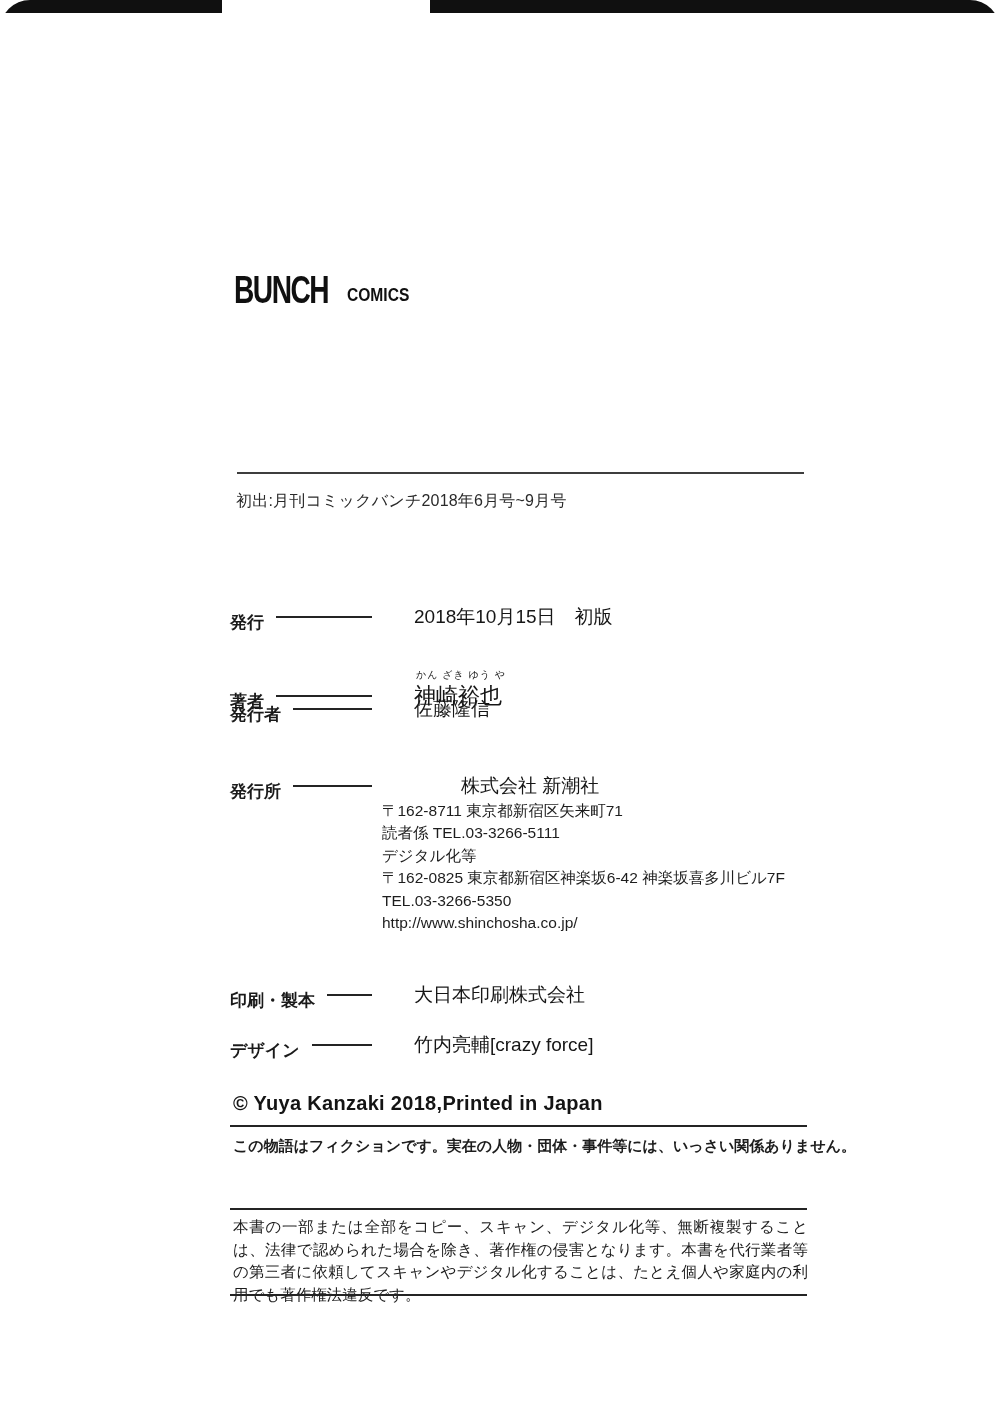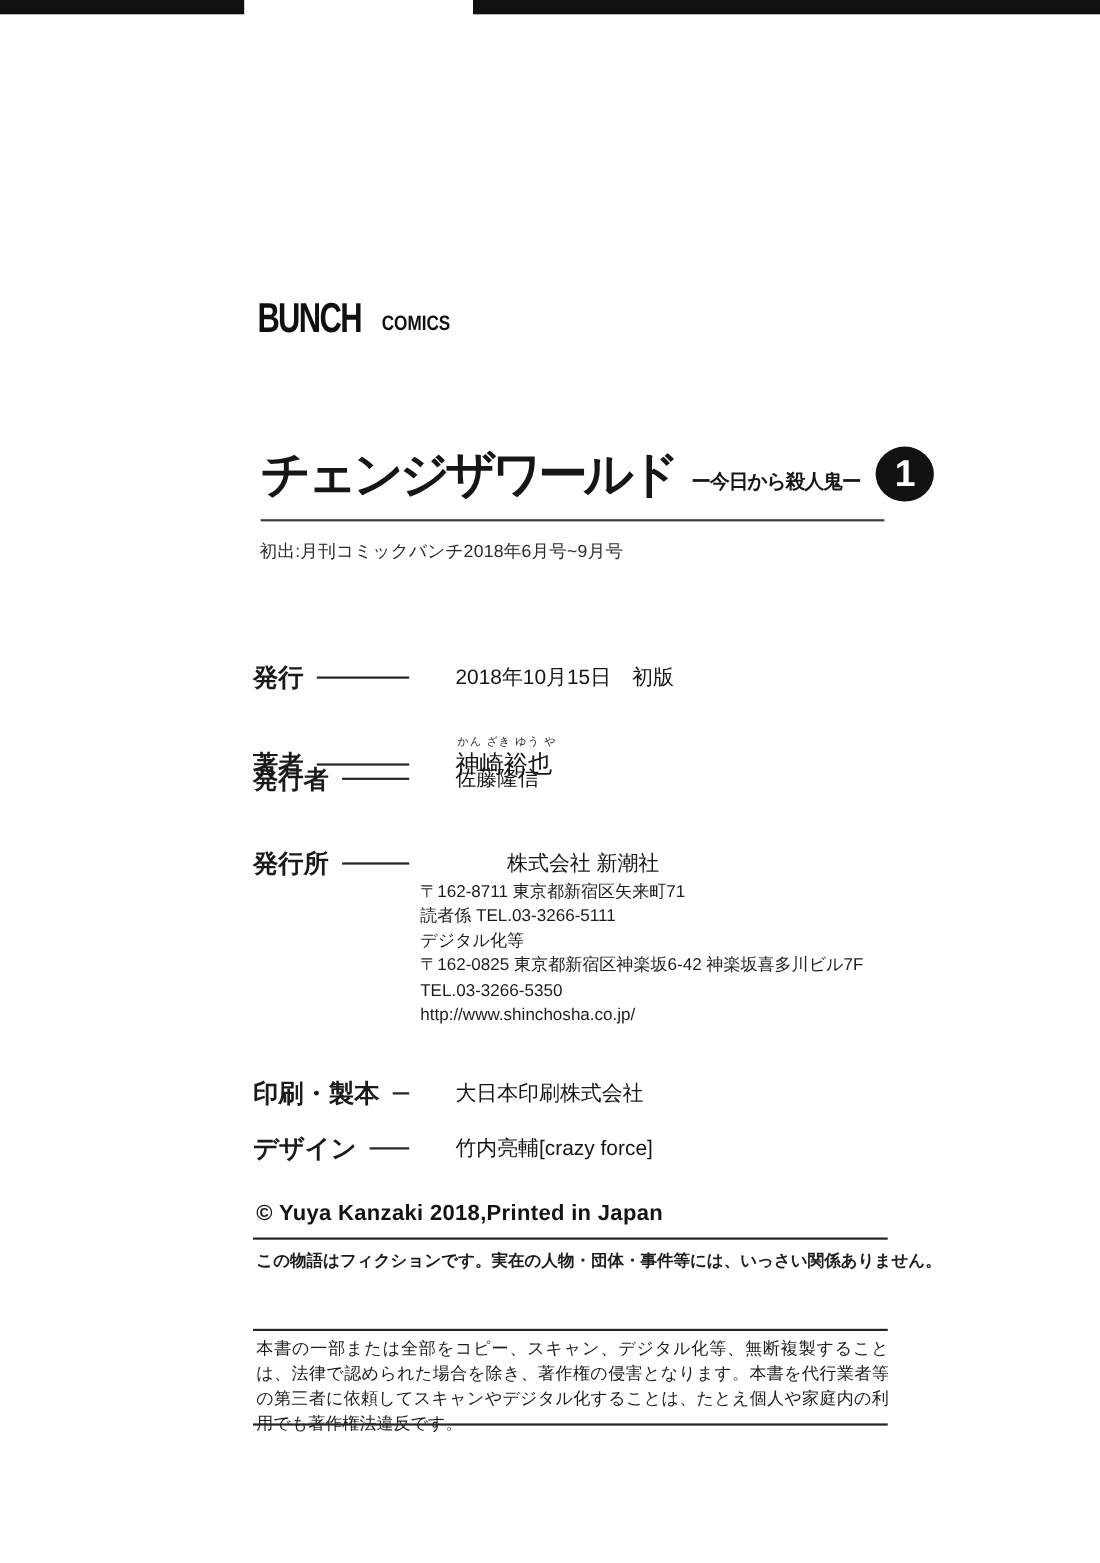--- a/index.html
+++ b/index.html
@@ -1,20 +1,20 @@
 <!DOCTYPE html>
 <html><head>
 <meta charset="utf-8">
 <style>
   * { margin:0; padding:0; box-sizing:border-box; }
   html,body { background:#ffffff; }
   body { font-family:"Liberation Sans","DejaVu Sans",sans-serif; color:#1a1a1a; }
   .page {
     position:relative; width:1000px; height:1421px; margin:0 auto;
-    background:#ffffff; overflow:hidden;
+    background:#ffffff; overflow:hidden;border-radius:30px;
   }
   
   .bar { position:absolute; height:13px; background:#101010; }
   .bar-left  { left:0;   top:283; width:222px; }
   .bar-right { left:430px; top:283; width:570px; }
   .brand-bunch {
     position:absolute; left:234px; top:269px;
     font-size:38px; font-weight:900; letter-spacing:-2px; color:#101010;
     transform:scaleX(0.74); transform-origin:left top; white-space:nowrap;
   }
@@ -35,21 +35,21 @@
   .volume-badge {
     width:53px; height:50px; border-radius:50%; background:#121212;
     margin-left:14px; display:flex; align-items:center; justify-content:center;
   }
   .volume-badge span { color:#ffffff; font-size:34px; font-weight:900; }
   .title-rule { position:absolute; left:237px; top:472px; width:567px; border-top:2px solid #3d3d3d; }
   .first-pub { position:absolute; left:236px; top:491px; font-size:16px; font-weight:500; color:#2a2a2a; letter-spacing:0.2px; }
   
   .c-row { position:absolute; left:230px; width:577px; display:grid; grid-template-columns:152px 1fr; align-items:center; }
   .c-left { display:flex; align-items:center; }
-  .c-label { font-size:23px; font-weight:700; white-space:nowrap; color:#1a1a1a; }
+  .c-label { font-size:17px; font-weight:700; white-space:nowrap; color:#1a1a1a;margin-top:11px; }
   .c-line { flex:1; border-top:2px solid #242424; margin-left:12px; margin-right:10px; }
   .c-value { font-size:19px; font-weight:500; white-space:nowrap; color:#161616;margin-left:32px; }
   .c-value.big { font-size:22px; position:relative; }
   .furigana {
     position:absolute; top:-13px; left:2px; font-size:10px; font-weight:500;
     letter-spacing:1px; white-space:nowrap; color:#222;
   }
   .pub-details { position:absolute; left:382px; top:800px; font-size:15.5px; font-weight:500; line-height:22.4px; color:#1d1d1d; }
   .pub-details div { white-space:nowrap; }
   
@@ -68,27 +68,20 @@
 </head>
 <body>
 
 <div class="page">
 
   <div class="bar bar-left"></div>
   <div class="brand-bunch">BUNCH</div>
   <div class="brand-comics">COMICS</div>
   <div class="bar bar-right"></div>
 
-  <div class="title-row">
-    <span class="book-title">チェンジザワールド</span>
-    <span class="book-subtitle">ー今日から殺人鬼ー</span>
-    <span class="volume-badge">
-      <span>1</span>
-    </span>
-  </div>
   <div class="title-rule"></div>
   <div class="first-pub">初出:月刊コミックバンチ2018年6月号~9月号</div>
 
   <div class="c-row" style="top:600px;height:32px;">
     <span class="c-left">
       <span class="c-label">発行</span>
       <span class="c-line"></span>
     </span>
     <span class="c-value">2018年10月15日　初版</span>
   </div>

